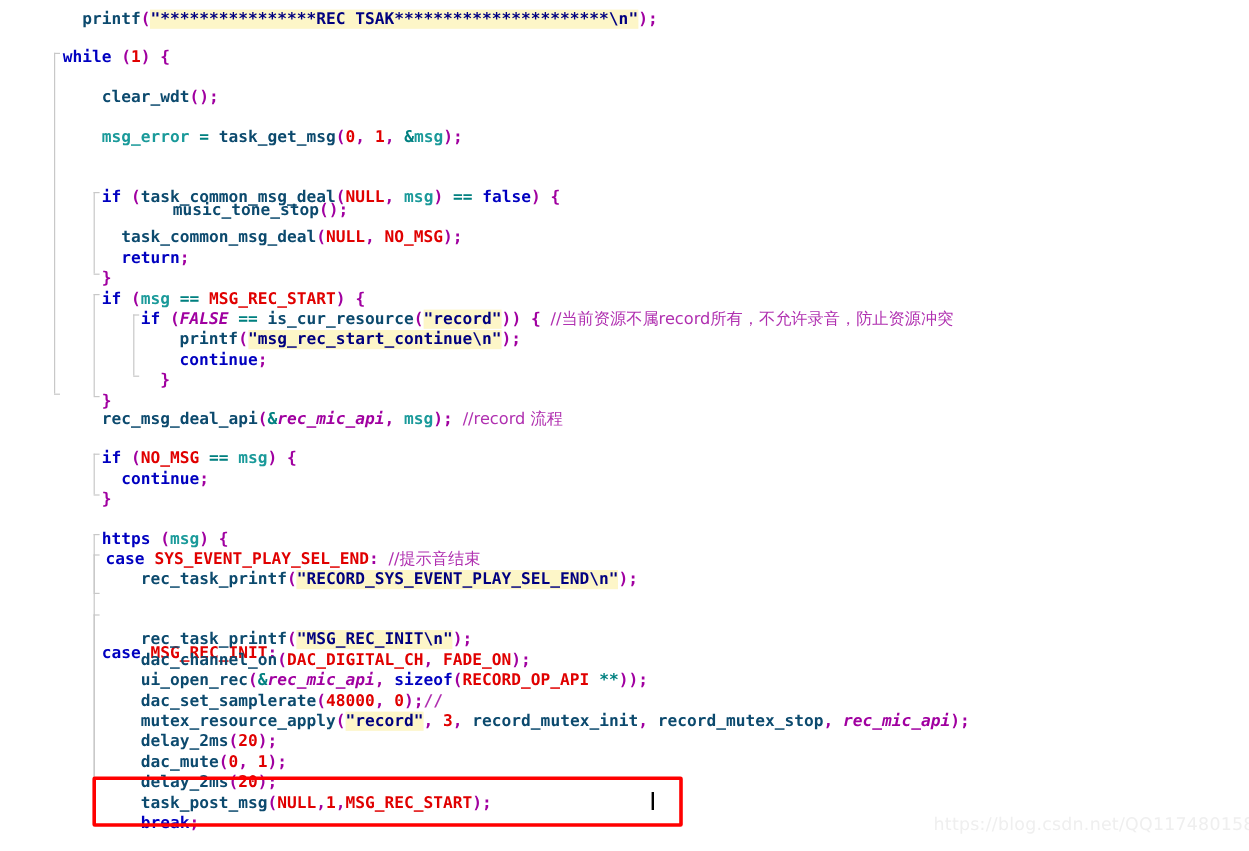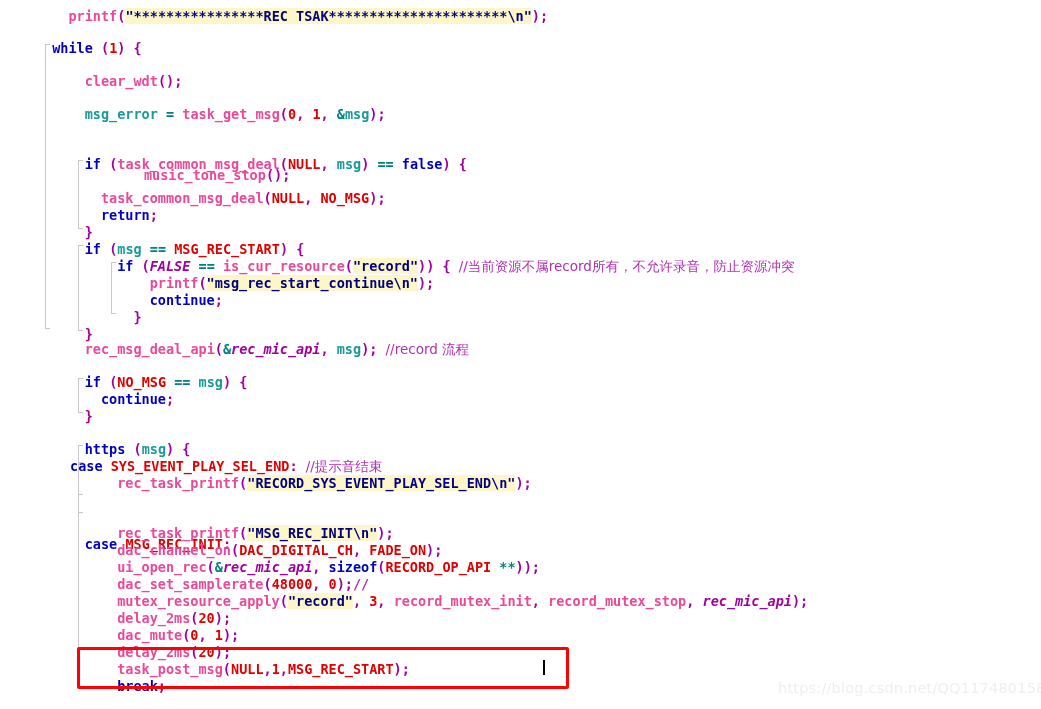--- a/index.html
+++ b/index.html
@@ -33,21 +33,21 @@
     white-space: pre;
     font-family: "DejaVu Sans Mono", "Liberation Mono", monospace;
     font-size: 13.5px;
     line-height: 17px;
     height: 17px;
     letter-spacing: 0px;
     font-weight: bold;
   }
   
   .kw    { color: #0000c0; }            
-  .fn    { color: #ec4899; }            
+  .fn    { color: #0c4a6e; }            
   .var   { color: #1a9a9a; }            
   .gvar  { color: #a000a0; font-style: italic; }  
   .macro { color: #e00000; }            
   .num   { color: #e00000; }
   .str   { color: #000080; background: #fdf6c8; }
   .pun   { color: #a000a0; }            
   .op    { color: #008080; }            
   .cmt   { color: #b030b0; }            
   .plain { color: #000000; }
   .cn    { font-family: "DejaVu Sans", "Liberation Sans", sans-serif; font-weight: normal; text-align: center; }
@@ -145,21 +145,21 @@
       <div class="line" style="top: 258px; left: 117.2px;"><span class="kw">if</span><span class="plain"> </span><span class="pun">(</span><span class="gvar">FALSE</span><span class="plain"> </span><span class="op">==</span><span class="plain"> </span><span class="fn">is_cur_resource</span><span class="pun">(</span><span class="str">"record"</span><span class="pun">)</span><span class="pun">)</span><span class="plain"> </span><span class="pun">{</span><span class="plain"> </span><span class="cmt cn">//当前资源不属record所有，不允许录音，防止资源冲突</span></div>
       <div class="line" style="top: 275px; left: 149.68px;"><span class="fn">printf</span><span class="pun">(</span><span class="str">"msg_rec_start_continue\n"</span><span class="pun">)</span><span class="pun">;</span></div>
       <div class="line" style="top: 292px; left: 149.68px;"><span class="kw">continue</span><span class="pun">;</span></div>
       <div class="line" style="top: 309px; left: 133.44px;"><span class="pun">}</span></div>
       <div class="line" style="top: 326px; left: 84.72px;"><span class="pun">}</span></div>
       <div class="line" style="top: 341px; left: 84.72px;"><span class="fn">rec_msg_deal_api</span><span class="pun">(</span><span class="op">&amp;</span><span class="gvar">rec_mic_api</span><span class="pun">,</span><span class="plain"> </span><span class="var">msg</span><span class="pun">)</span><span class="pun">;</span><span class="plain"> </span><span class="cmt cn">//record 流程</span></div>
       <div class="line" style="top: 374px; left: 84.72px;"><span class="kw">if</span><span class="plain"> </span><span class="pun">(</span><span class="macro">NO_MSG</span><span class="plain"> </span><span class="op">==</span><span class="plain"> </span><span class="var">msg</span><span class="pun">)</span><span class="plain"> </span><span class="pun">{</span></div>
       <div class="line" style="top: 391px; left: 100.96px;"><span class="kw">continue</span><span class="pun">;</span></div>
       <div class="line" style="top: 408px; left: 84.72px;"><span class="pun">}</span></div>
       <div class="line" style="top: 441px; left: 84.72px;"><span class="kw">https</span><span class="plain"> </span><span class="pun">(</span><span class="var">msg</span><span class="pun">)</span><span class="plain"> </span><span class="pun">{</span></div>
-      <div class="line" style="top: 458px; left: 70px;"><span class="kw">case</span><span class="plain"> </span><span class="macro">SYS_EVENT_PLAY_SEL_END</span><span class="pun">:</span><span class="plain"> </span><span class="cmt cn">//提示音结束</span></div>
+      <div class="line" style="top: 458px; left: 88px;"><span class="kw">case</span><span class="plain"> </span><span class="macro">SYS_EVENT_PLAY_SEL_END</span><span class="pun">:</span><span class="plain"> </span><span class="cmt cn">//提示音结束</span></div>
       <div class="line" style="top: 475px; left: 117.2px;"><span class="fn">rec_task_printf</span><span class="pun">(</span><span class="str">"RECORD_SYS_EVENT_PLAY_SEL_END\n"</span><span class="pun">)</span><span class="pun">;</span></div>
       <div class="line" style="top: 508px; left: 84.72px; margin-top: 28px;"><span class="kw">case</span><span class="plain"> </span><span class="macro">MSG_REC_INIT</span><span class="pun">:</span></div>
       <div class="line" style="top: 525px; left: 117.2px;"><span class="fn">rec_task_printf</span><span class="pun">(</span><span class="str">"MSG_REC_INIT\n"</span><span class="pun">)</span><span class="pun">;</span></div>
       <div class="line" style="top: 542px; left: 117.2px;"><span class="fn">dac_channel_on</span><span class="pun">(</span><span class="macro">DAC_DIGITAL_CH</span><span class="pun">,</span><span class="plain"> </span><span class="macro">FADE_ON</span><span class="pun">)</span><span class="pun">;</span></div>
       <div class="line" style="top: 559px; left: 117.2px;"><span class="fn">ui_open_rec</span><span class="pun">(</span><span class="op">&amp;</span><span class="gvar">rec_mic_api</span><span class="pun">,</span><span class="plain"> </span><span class="kw">sizeof</span><span class="pun">(</span><span class="macro">RECORD_OP_API</span><span class="plain"> </span><span class="op">**</span><span class="pun">)</span><span class="pun">)</span><span class="pun">;</span></div>
       <div class="line" style="top: 576px; left: 117.2px; text-align: center;"><span class="fn">dac_set_samplerate</span><span class="pun">(</span><span class="num">48000</span><span class="pun">,</span><span class="plain"> </span><span class="num">0</span><span class="pun">)</span><span class="pun">;</span><span class="cmt">//</span></div>
       <div class="line" style="top: 593px; left: 117.2px;"><span class="fn">mutex_resource_apply</span><span class="pun">(</span><span class="str">"record"</span><span class="pun">,</span><span class="plain"> </span><span class="num">3</span><span class="pun">,</span><span class="plain"> </span><span class="fn">record_mutex_init</span><span class="pun">,</span><span class="plain"> </span><span class="fn">record_mutex_stop</span><span class="pun">,</span><span class="plain"> </span><span class="gvar">rec_mic_api</span><span class="pun">)</span><span class="pun">;</span></div>
       <div class="line" style="top: 610px; left: 117.2px;"><span class="fn">delay_2ms</span><span class="pun">(</span><span class="num">20</span><span class="pun">)</span><span class="pun">;</span></div>
       <div class="line" style="top: 627px; left: 117.2px;"><span class="fn">dac_mute</span><span class="pun">(</span><span class="num">0</span><span class="pun">,</span><span class="plain"> </span><span class="num">1</span><span class="pun">)</span><span class="pun">;</span></div>
       <div class="line" style="top: 644px; left: 117.2px;"><span class="fn">delay_2ms</span><span class="pun">(</span><span class="num">20</span><span class="pun">)</span><span class="pun">;</span></div>

